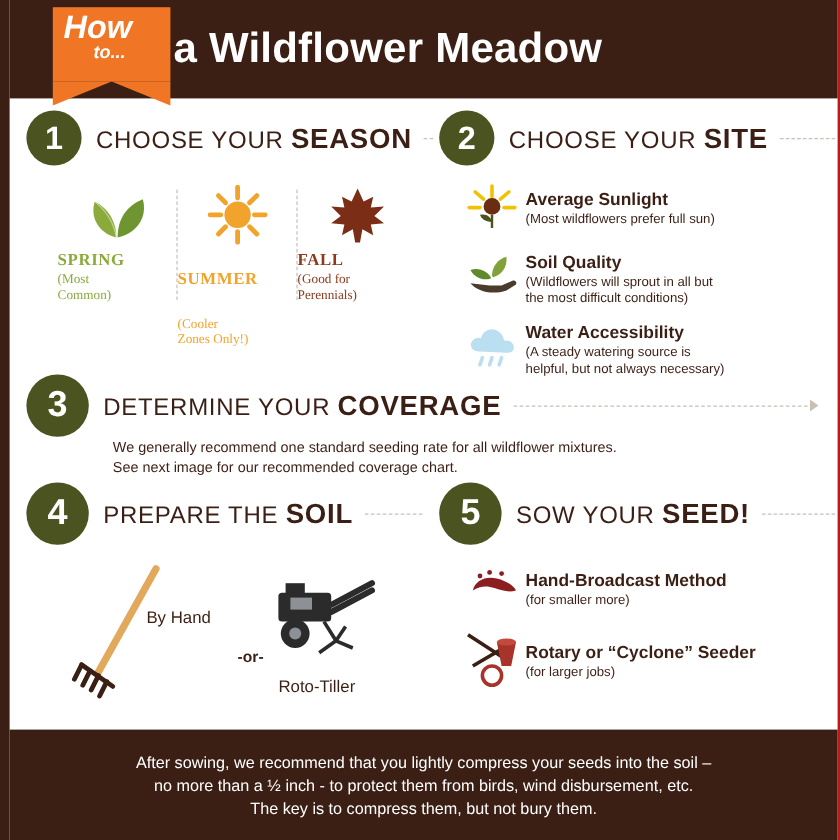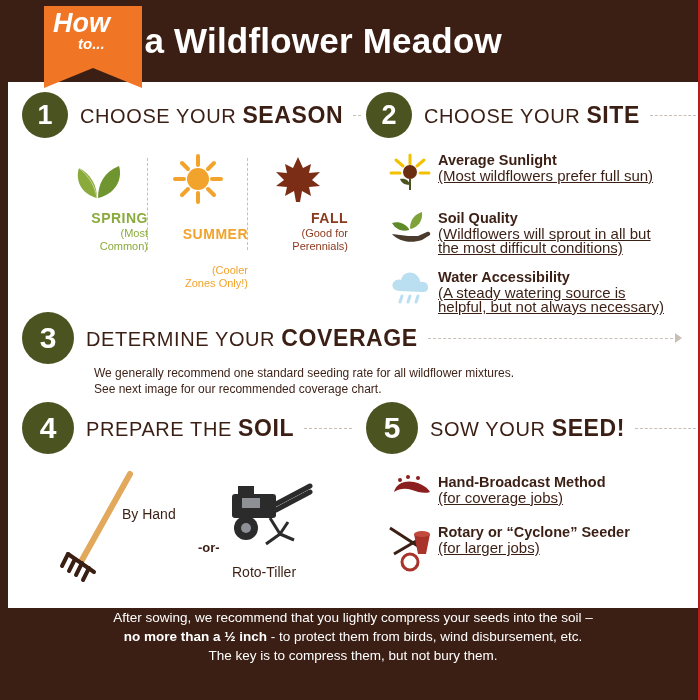--- a/index.html
+++ b/index.html
@@ -136,53 +136,54 @@
 
   
   #sec1 { left: 14px; top: 10px; width: 330px; }
   .season-row {
     display: flex;
     margin-top: 16px;
     padding-left: 26px;
   }
   .season {
     width: 100px;
-    text-align: right;
+    text-align: left;
     position: relative;
+    font-family: Liberation Serif, serif;
   }
   .season .divider {
     position: absolute;
     right: 0; top: 4px;
     width: 0; height: 92px;
     border-right: 1px dashed #c9bfb5;
   }
   .season .art { height: 50px; display: flex; align-items: center; justify-content: center; }
   .season .nm { font-size: 14px; font-weight: bold; letter-spacing: .5px; margin-top: 6px; }
   .season .sub { font-size: 11px; line-height: 13px; margin-top: 1px; }
   .spring .nm, .spring .sub { color: #8aab3c; }
   .summer .nm, .summer .sub { color: #f2a32b; margin-top: 22px; }
   .fall .nm, .fall .sub { color: #8b3a1e; }
 
   
   #sec2 { left: 358px; top: 10px; width: 330px; }
   .bullet {
     display: flex;
-    align-items: flex-start;
+    align-items: center;
     margin-top: 12px;
     padding-left: 18px;
   }
   .bullet .ico {
     width: 54px;
     flex: 0 0 auto;
     text-align: center;
     padding-top: 2px;
   }
   .bullet .txt { padding-top: 2px; }
   .bullet .t1 { color: #3b1f14; font-size: 14.5px; font-weight: bold; }
-  .bullet .t2 { color: #3b1f14; font-size: 15px; line-height: 14px; margin-top: 1px; text-decoration: underline; }
+  .bullet .t2 { color: #3b1f14; font-size: 11px; line-height: 14px; margin-top: 1px; }
 
   
   #sec3 { left: 14px; top: 230px; width: 660px; }
   .sec3-body {
     padding-left: 72px;
     margin-top: 1px;
     color: #3b1f14;
     font-size: 12px;
     line-height: 16px;
   }
@@ -218,28 +219,29 @@
   #sec5 { left: 358px; top: 320px; width: 330px; }
 
   
   .footer {
     position: absolute;
     left: 0; right: 0; bottom: 0;
     height: 92px;
     background: #3b1f14;
     color: #ffffff;
     display: flex;
+    align-items: center;
     justify-content: center;
     text-align: center;
   }
   .footer .ft {
     font-size: 13.5px;
     line-height: 19px;
   }
-  .footer .ft b { font-weight: bold; }
+  .footer .ft b { font-weight: normal; }
 </style>
 </head>
 <body>
 
 <div class="page">
 
   <div class="header">
     <div class="howto-badge">
       <div class="how">How</div>
       <div class="to">to...</div>
@@ -431,21 +433,21 @@
         <div class="ico">
           <svg width="46" height="30" viewBox="0 0 46 30">
             <path d="M6 18 C8 10 16 6 26 8 C34 10 40 14 42 18 C36 20 30 18 24 16 C18 14 12 14 6 18 Z" fill="#8b1f1f"></path>
             <circle cx="12" cy="6" r="2" fill="#8b1f1f"></circle>
             <circle cx="20" cy="3" r="2" fill="#8b1f1f"></circle>
             <circle cx="30" cy="4" r="2" fill="#8b1f1f"></circle>
           </svg>
         </div>
         <div class="txt">
           <div class="t1">Hand-Broadcast Method</div>
-          <div class="t2">(for coverage jobs)</div>
+          <div class="t2">(for smaller more)</div>
         </div>
       </div>
 
       <div class="bullet" style="margin-top:14px">
         <div class="ico">
           <svg width="66" height="48" viewBox="0 0 66 48">
             <path d="M6 4 L40 26" stroke="#3b1f14" stroke-width="3"></path>
             <path d="M10 30 L44 10" stroke="#3b1f14" stroke-width="3"></path>
             <path d="M30 10 L46 10 L42 30 L34 30 Z" fill="#a8332a"></path>
             <ellipse cx="38" cy="10" rx="8" ry="3" fill="#c24a3c"></ellipse>

